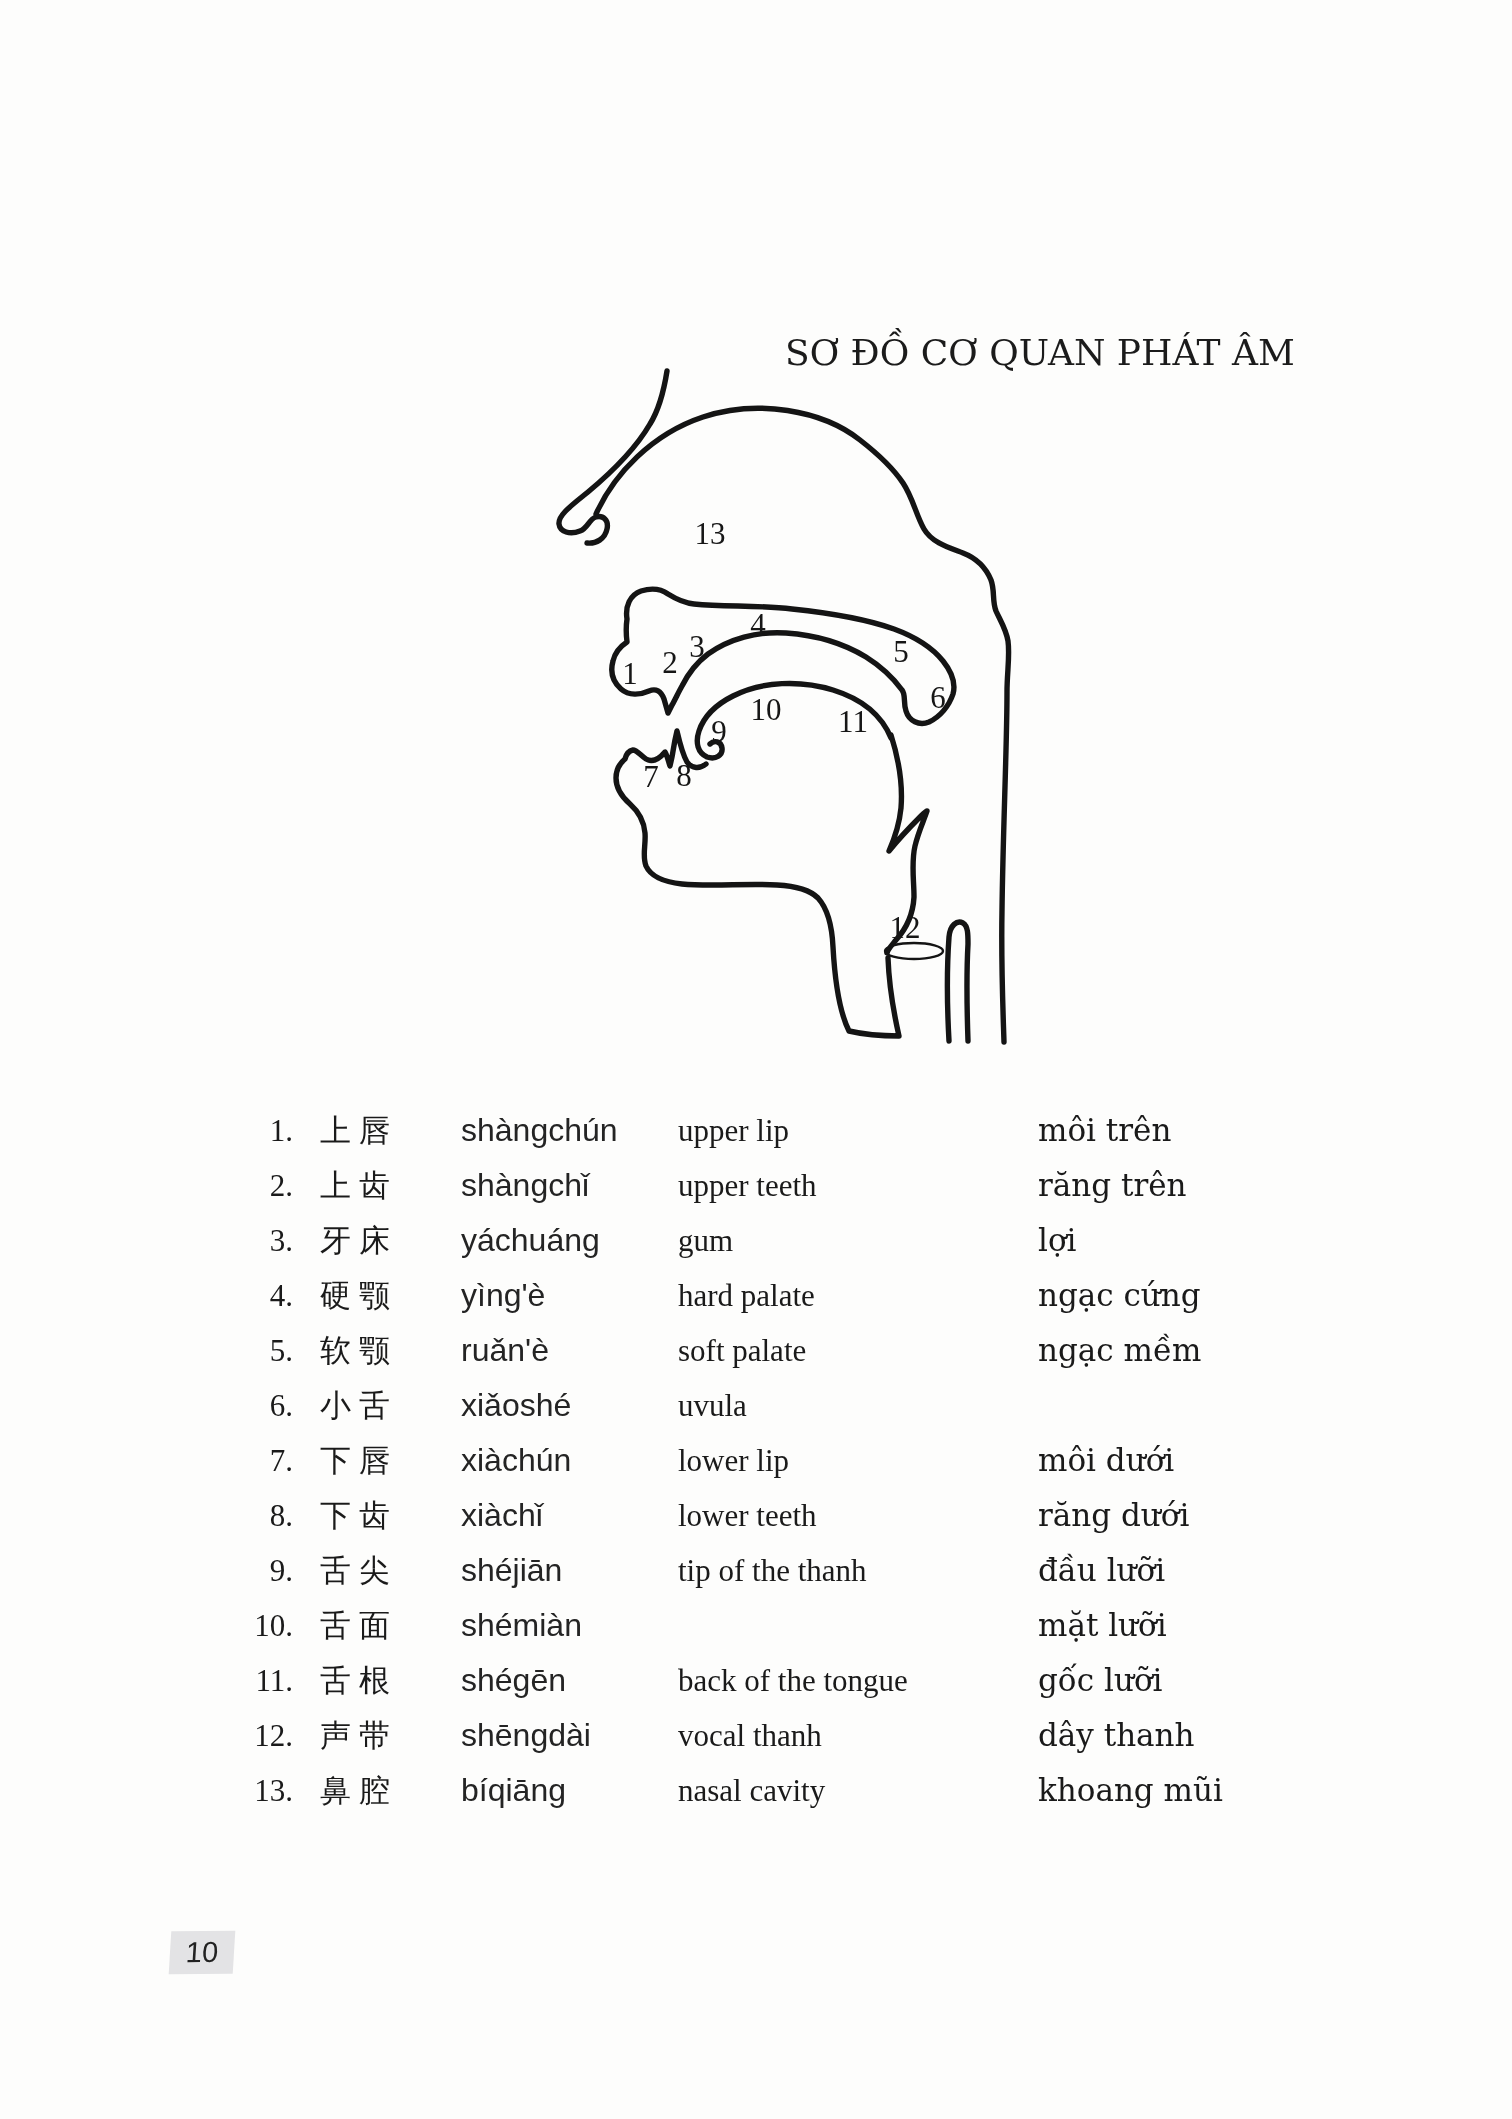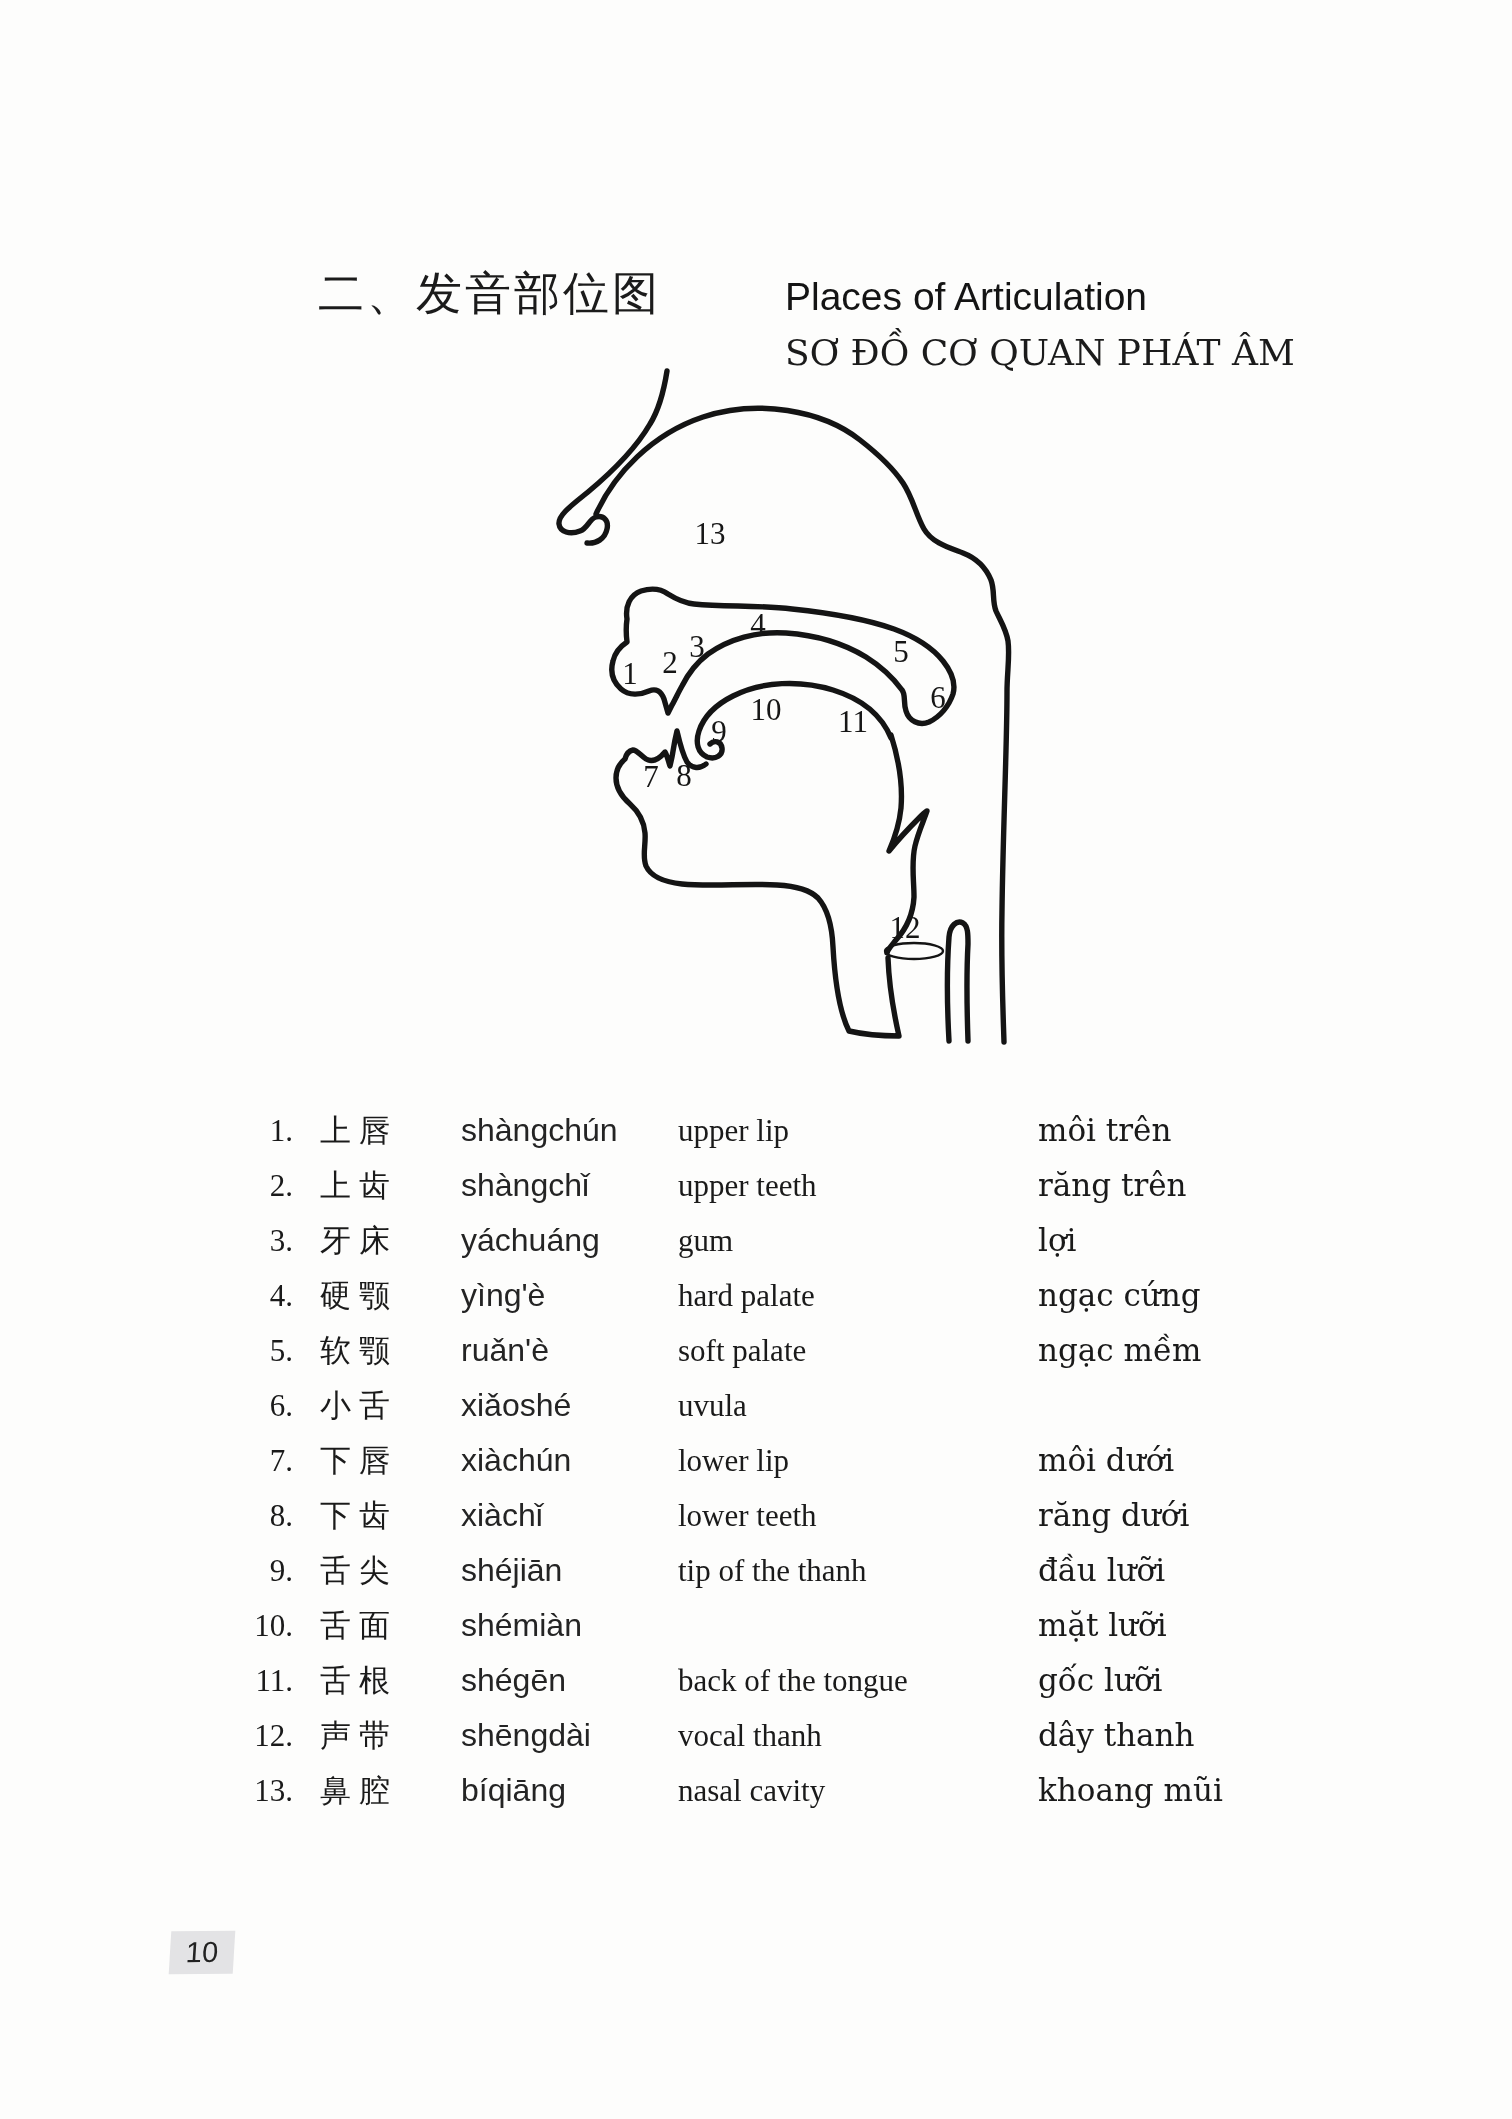--- a/index.html
+++ b/index.html
@@ -71,22 +71,20 @@
     display:flex;align-items:center;justify-content:center;
     font-family:"Liberation Sans","DejaVu Sans",sans-serif;
     font-size:29px;color:#222;
   }
 </style>
 </head>
 <body>
 
 <div class="page">
 
-  <div class="title-zh">二、发音部位图</div>
-  <div class="title-en">Places of Articulation</div>
   <div class="title-vi">SƠ ĐỒ CƠ QUAN PHÁT ÂM</div>
 
   <svg class="diagram" viewBox="540 360 480 700" xmlns="http://www.w3.org/2000/svg">
 
     <path d="M 667 371
          C 664 390, 660 408, 650 424
          C 636 448, 612 472, 588 492
          C 572 505, 558 515, 559 524
          C 560 532, 570 535, 580 531
          C 588 528, 589 519, 596 517

